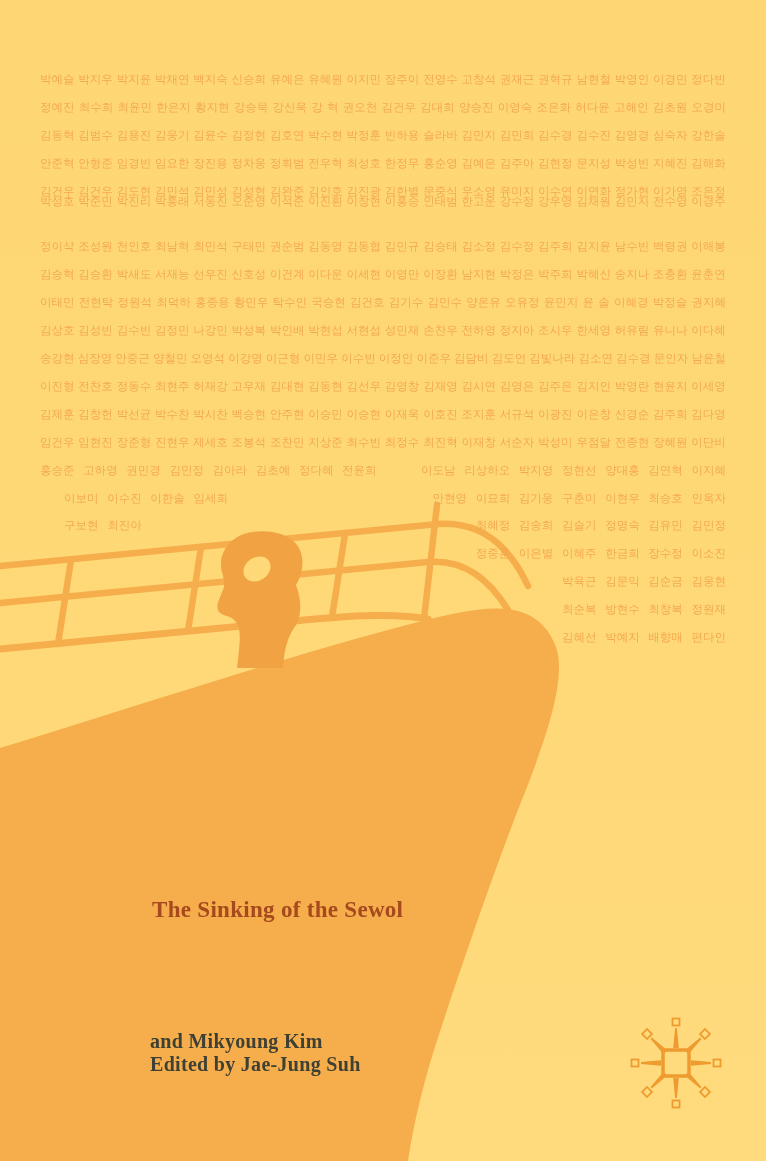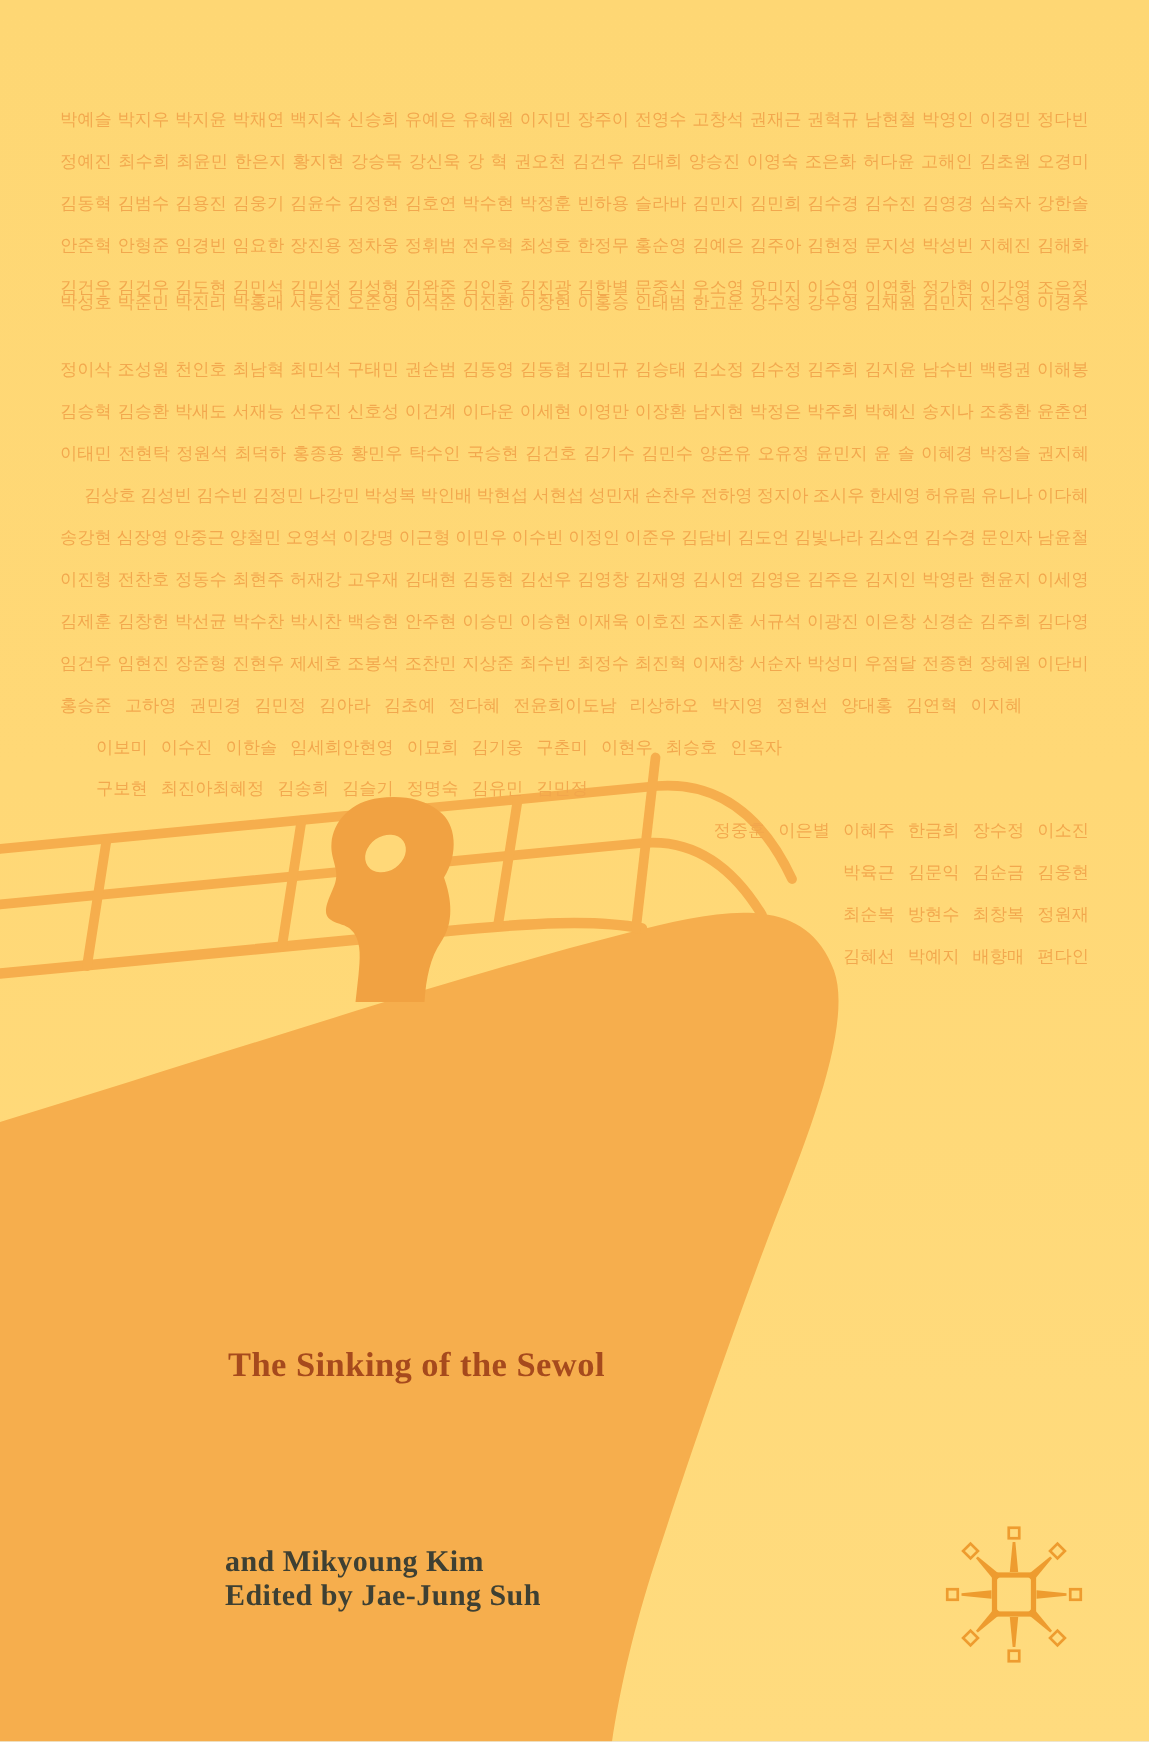--- a/index.html
+++ b/index.html
@@ -11,21 +11,21 @@
   .ship-svg,.logo-svg{position:absolute;pointer-events:none;}
   .ship-svg{left:0;top:0;}
   .names-layer{position:absolute;inset:0;}
   .names-row{
     position:absolute;left:40px;right:40px;height:18px;
     font-size:11.5px;line-height:18px;color:#F2A64C;opacity:.95;
     white-space:nowrap;overflow:hidden;
     font-family:"DejaVu Sans",sans-serif;
   }
   .names-row.full{display:flex;justify-content:space-between;}
-  .names-row.split{display:flex;justify-content:flex-start;word-spacing:5px;}
+  .names-row.split{display:flex;justify-content:space-between;word-spacing:5px;}
   .names-row.right{text-align:right;word-spacing:5px;}
   .title-block{
     position:absolute;left:152px;top:727px;
     font-family:"Liberation Serif",serif;font-size:35px;line-height:36px;
     color:#53544B;letter-spacing:.3px;
   }
   .subtitle-block{
     position:absolute;left:152px;top:897px;
     font-family:"Liberation Serif",serif;font-size:23px;line-height:26px;
     font-weight:600;color:#A64A1D;letter-spacing:.3px;
@@ -252,21 +252,21 @@
         <span>김민수</span>
         <span>양온유</span>
         <span>오유정</span>
         <span>윤민지</span>
         <span>윤</span>
         <span>솔</span>
         <span>이혜경</span>
         <span>박정슬</span>
         <span>권지혜</span>
       </div>
-      <div class="names-row full" style="top: 321.1px; margin-left: 16px;">
+      <div class="names-row full" style="top: 321.1px;">
         <span>김상호</span>
         <span>김성빈</span>
         <span>김수빈</span>
         <span>김정민</span>
         <span>나강민</span>
         <span>박성복</span>
         <span>박인배</span>
         <span>박현섭</span>
         <span>서현섭</span>
         <span>성민재</span>

